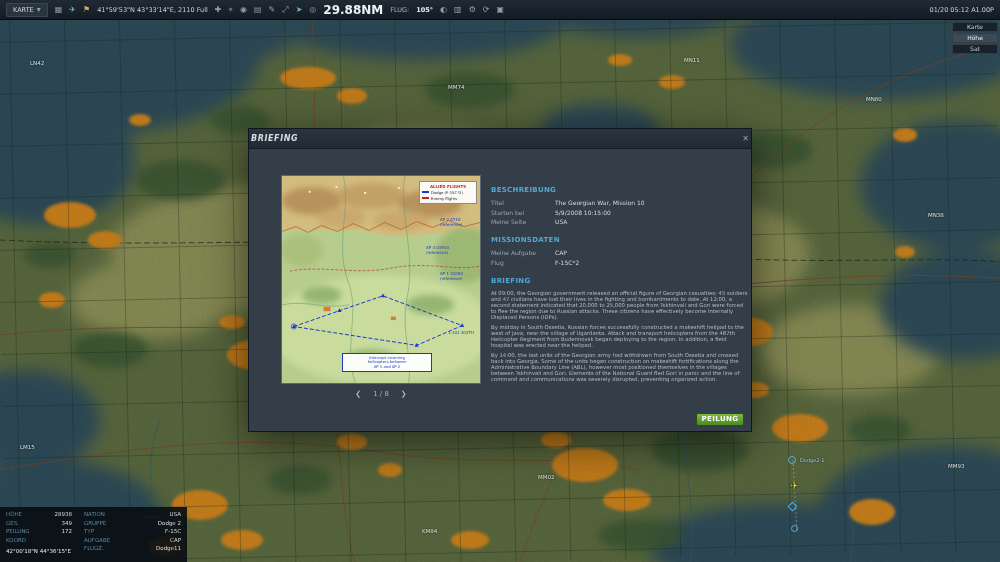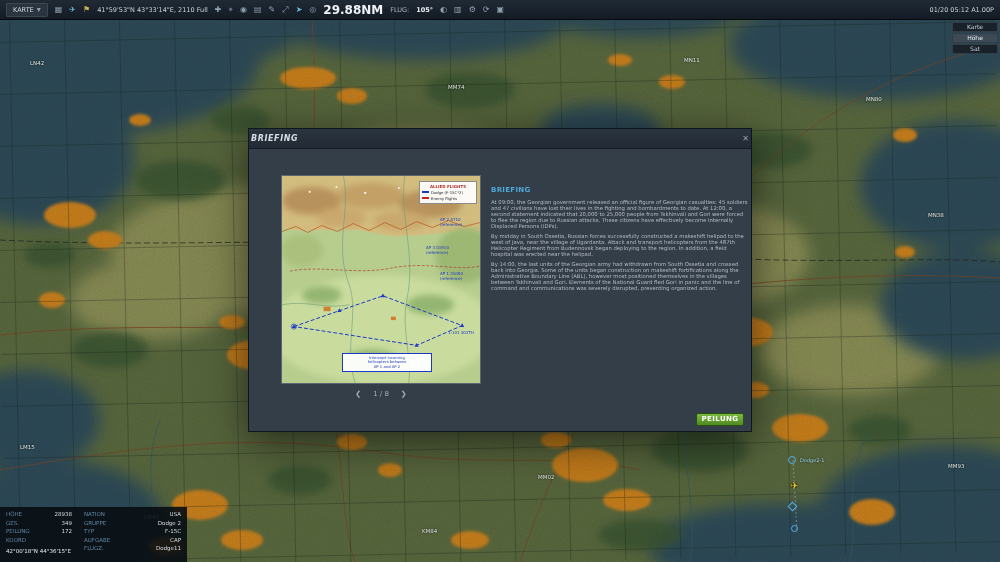--- a/index.html
+++ b/index.html
@@ -338,20 +338,46 @@
     </div>
 
     <div id="briefing-pager">
       <span>❮</span>
       <span>1 / 8</span>
       <span>❯</span>
     </div>
 
     <div id="briefing-col">
       <div class="sec">
+        <div class="sec-h">BESCHREIBUNG</div>
+        <div class="b-row">
+          <span class="lab">Titel</span>
+          <span class="val">The Georgian War, Mission 10</span>
+        </div>
+        <div class="b-row">
+          <span class="lab">Starten bei</span>
+          <span class="val">5/9/2008 10:15:00</span>
+        </div>
+        <div class="b-row">
+          <span class="lab">Meine Seite</span>
+          <span class="val">USA</span>
+        </div>
+      </div>
+      <div class="sec">
+        <div class="sec-h">MISSIONSDATEN</div>
+        <div class="b-row">
+          <span class="lab">Meine Aufgabe</span>
+          <span class="val">CAP</span>
+        </div>
+        <div class="b-row">
+          <span class="lab">Flug</span>
+          <span class="val">F-15C*2</span>
+        </div>
+      </div>
+      <div class="sec">
         <div class="sec-h">BRIEFING</div>
         <div id="situation-text">
           <p>At 09:00, the Georgian government released an official figure of Georgian casualties: 45 soldiers and 47 civilians have lost their lives in the fighting and bombardments to date. At 12:00, a second statement indicated that 20,000 to 25,000 people from Tskhinvali and Gori were forced to flee the region due to Russian attacks. These citizens have effectively become Internally Displaced Persons (IDPs).</p>
           <p>By midday in South Ossetia, Russian forces successfully constructed a makeshift helipad to the west of Java, near the village of Ugardanta. Attack and transport helicopters from the 487th Helicopter Regiment from Budennovsk began deploying to the region. In addition, a field hospital was erected near the helipad.</p>
           <p>By 14:00, the last units of the Georgian army had withdrawn from South Ossetia and crossed back into Georgia. Some of the units began construction on makeshift fortifications along the Administrative Boundary Line (ABL), however most positioned themselves in the villages between Tskhinvali and Gori. Elements of the National Guard fled Gori in panic and the line of command and communications was severely disrupted, preventing organized action.</p>
 
         </div>
       </div>
     </div>
 

